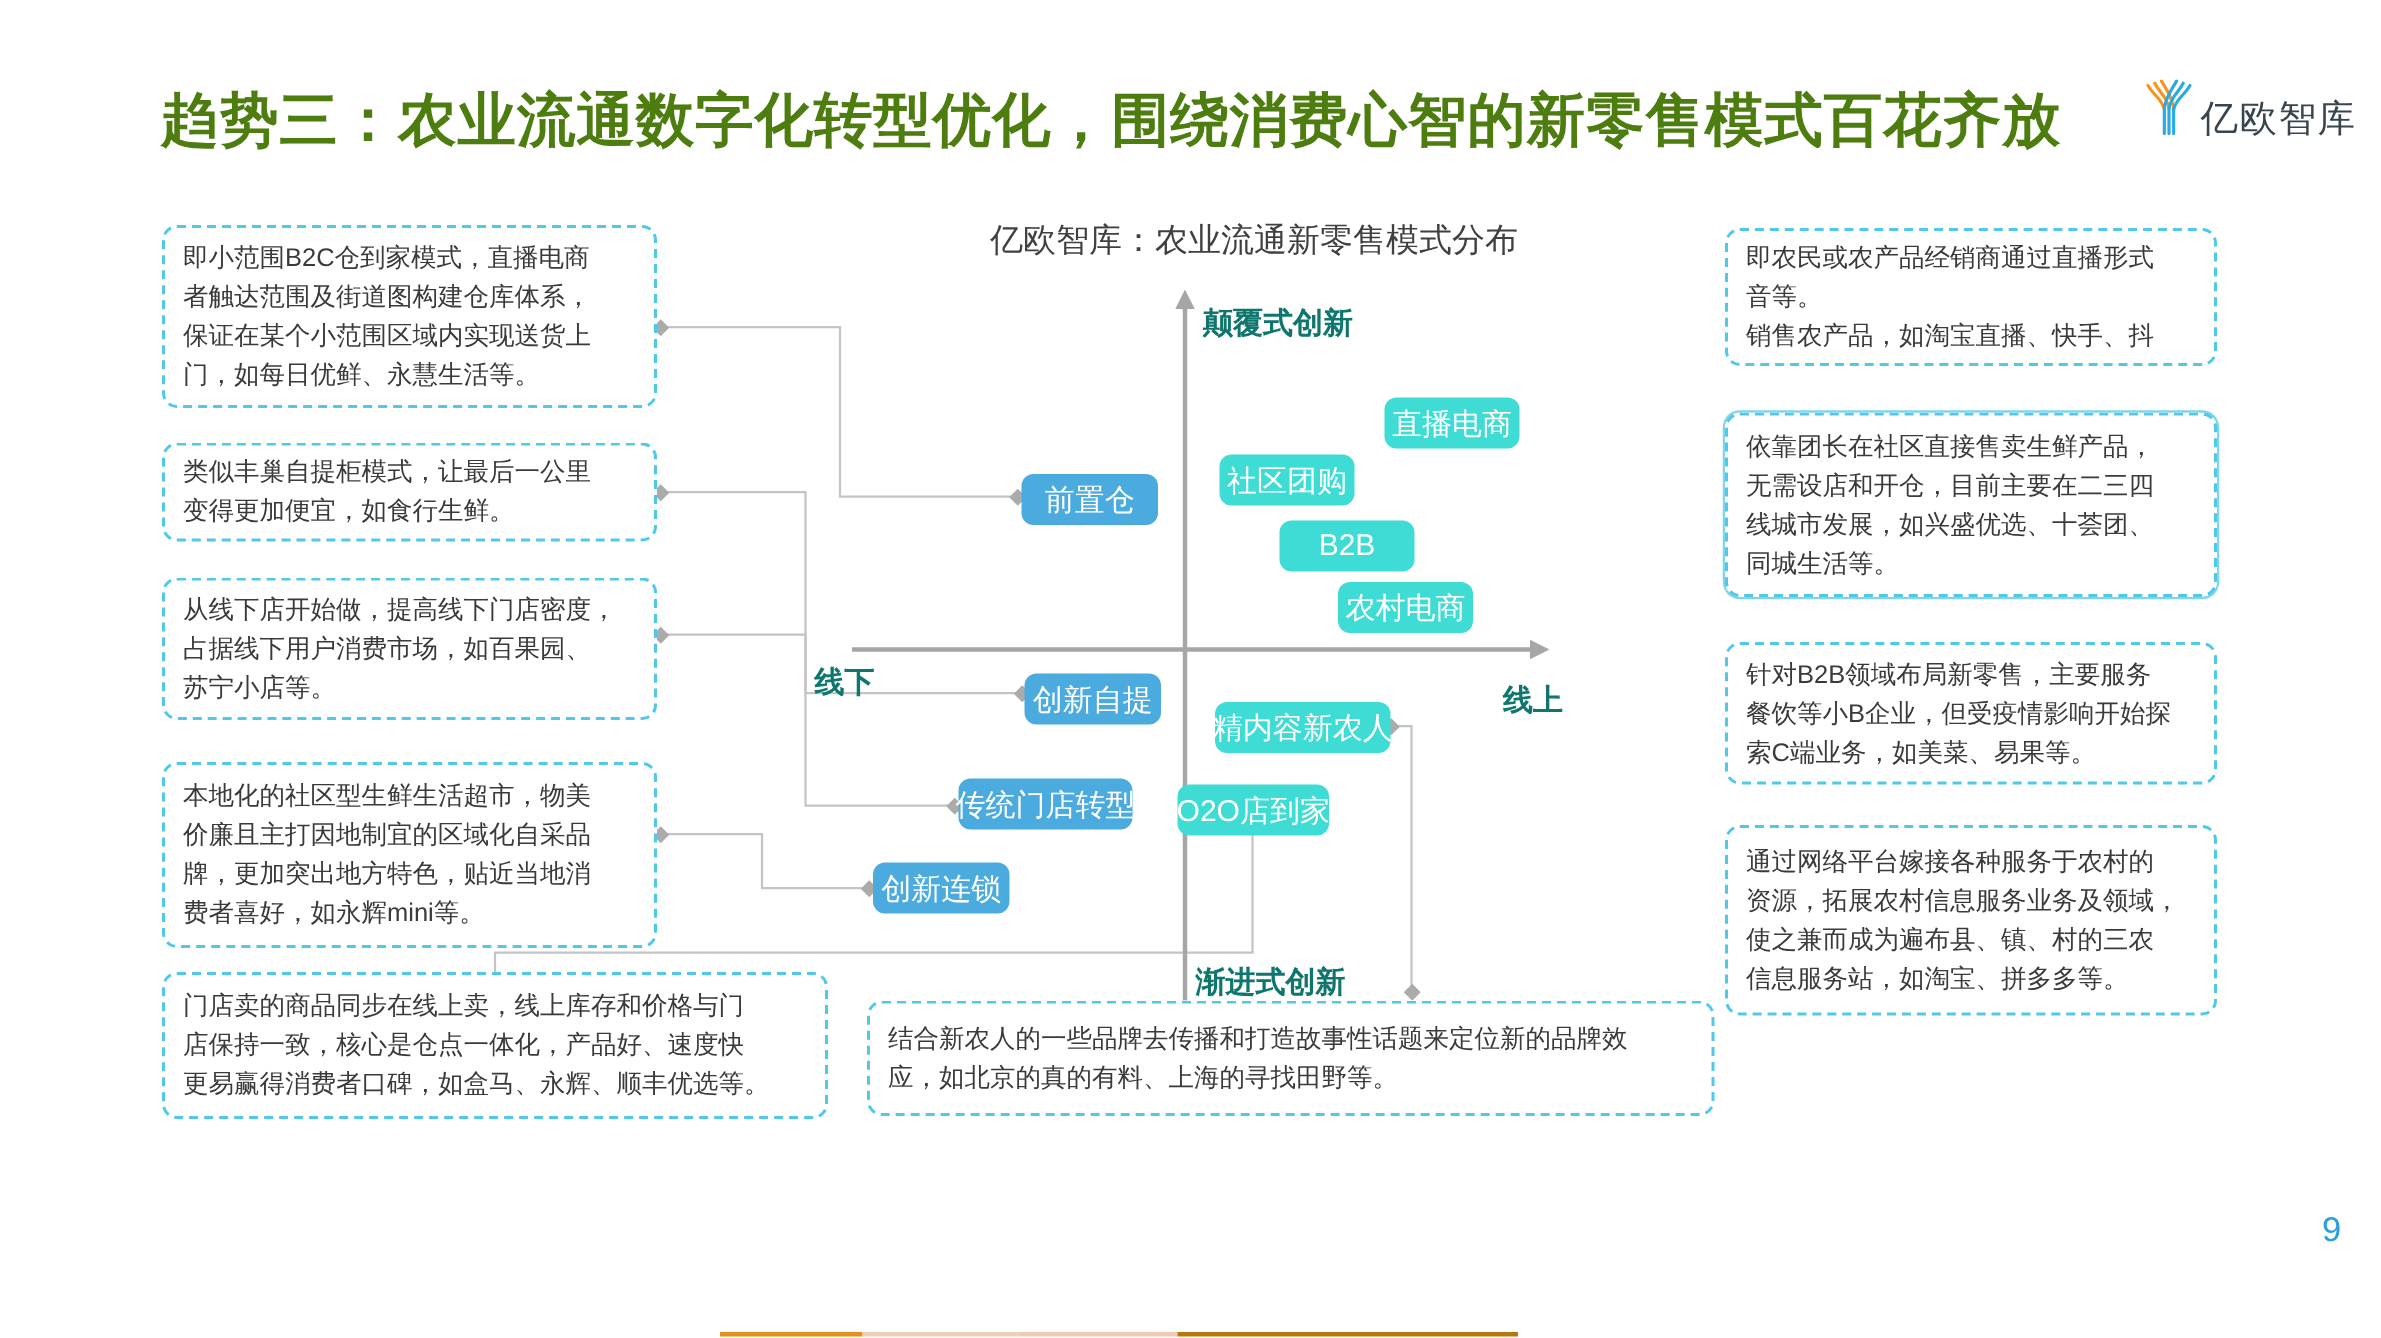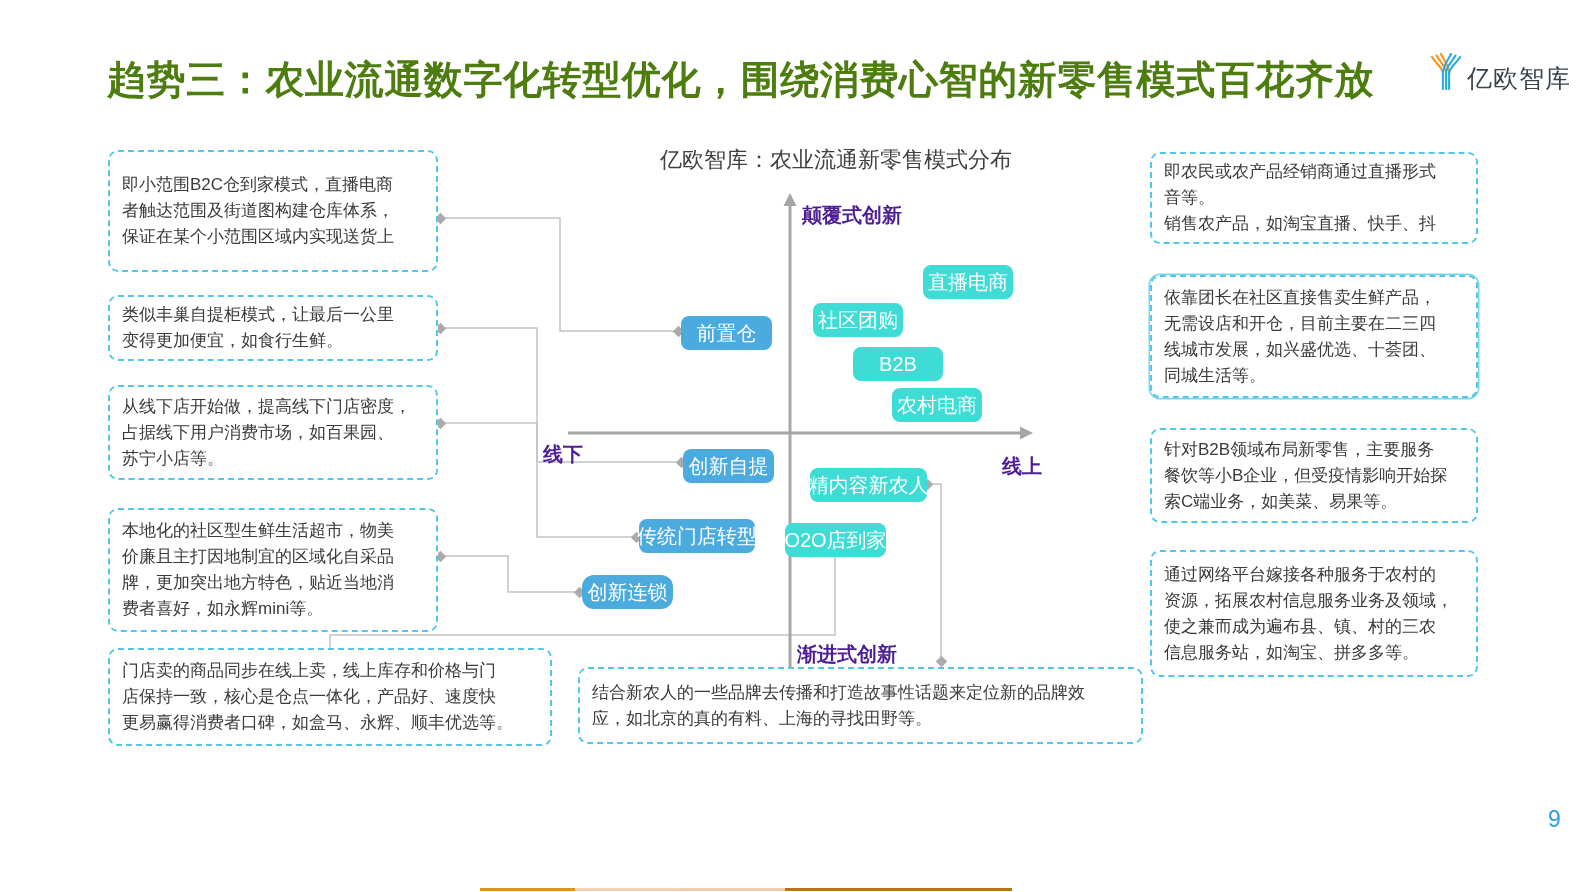--- a/index.html
+++ b/index.html
@@ -5,21 +5,21 @@
   * { margin:0; padding:0; box-sizing:border-box; }
   html,body { background:#fff; }
   .page { position:relative; width:1587px; height:892px; background:#fff; overflow:hidden;
           font-family:"Liberation Sans","DejaVu Sans",sans-serif; }
   .title { position:absolute; left:107px; top:53px; width:1320px; font-size:39px; font-weight:bold;
            color:#4d7c0f; letter-spacing:0.6px; white-space:nowrap; }
   .logo { position:absolute; left:1430px; top:52px; display:flex; align-items:center; }
   .logo-text { font-size:25px; color:#39454E; font-weight:500; letter-spacing:1px; margin-left:5px; margin-top:10px;}
   .chart-title { position:absolute; left:660px; top:133px; font-size:22px; color:#404040;margin-top:12px; }
   .overlay { position:absolute; left:0; top:0; }
-  .qlabel { position:absolute; font-size:20px; font-weight:bold; color:#4c1d95; white-space:nowrap; }
+  .qlabel { position:absolute; font-size:20px; font-weight:bold; color:#0f766e; white-space:nowrap; }
   .node { position:absolute; height:34px; border-radius:8px; color:#fff; font-size:20px;
           display:flex; align-items:center; justify-content:center; white-space:nowrap; }
   .node.blue { background:#4BABDF; }
   .node.teal { background:#3EDCD4; }
   .note { position:absolute; border:2px dashed #4FC8E9; border-radius:10px; background:#fff;
           font-size:17px; line-height:26px; color:#3a3a3a; padding:6px 12px;
           display:flex; flex-direction:column; justify-content:center; }
   .note .nline { white-space:nowrap; }
   .note.selected { box-shadow:0 0 0 1.5px #7ED6EC; }
   .page-num { position:absolute; left:1548px; top:806px; font-size:23px; color:#2B9FD9; }
@@ -85,32 +85,33 @@
   </svg>
 
   <div class="qlabel" style="left:802px; top:202px;">颠覆式创新</div>
   <div class="qlabel" style="left:797px; top:641px;">渐进式创新</div>
   <div class="qlabel" style="left:543px; top:441px;">线下</div>
   <div class="qlabel" style="left:1002px; top:453px;">线上</div>
 
   <div class="node blue" style="left:681px; top:316px; width:91px;">前置仓</div>
   <div class="node blue" style="left:683px; top:449px; width:91px;">创新自提</div>
   <div class="node blue" style="left:639px; top:519px; width:116px;">传统门店转型</div>
-  <div class="node blue" style="left:582px; top:575px; width:91px;border-radius:12px;">创新连锁</div>
+  <div class="node blue" style="left:582px; top:575px; width:91px;">创新连锁</div>
   <div class="node teal" style="left:923px; top:265px; width:90px;">直播电商</div>
   <div class="node teal" style="left:813px; top:303px; width:90px;">社区团购</div>
   <div class="node teal" style="left:853px; top:347px; width:90px;">B2B</div>
   <div class="node teal" style="left:892px; top:388px; width:90px;">农村电商</div>
   <div class="node teal" style="left:810px; top:468px; width:117px;">精内容新农人</div>
   <div class="node teal" style="left:785px; top:523px; width:101px;">O2O店到家</div>
 
   <div class="note" style="left:108px; top:150px; width:330px; height:122px;">
     <div class="nline">即小范围B2C仓到家模式，直播电商</div>
     <div class="nline">者触达范围及街道图构建仓库体系，</div>
     <div class="nline">保证在某个小范围区域内实现送货上</div>
+    <div class="nline">门，如每日优鲜、永慧生活等。</div>
   </div>
   <div class="note" style="left:108px; top:295px; width:330px; height:66px;">
     <div class="nline">类似丰巢自提柜模式，让最后一公里</div>
     <div class="nline">变得更加便宜，如食行生鲜。</div>
   </div>
   <div class="note" style="left:108px; top:385px; width:330px; height:95px;">
     <div class="nline">从线下店开始做，提高线下门店密度，</div>
     <div class="nline">占据线下用户消费市场，如百果园、</div>
     <div class="nline">苏宁小店等。</div>
   </div>

